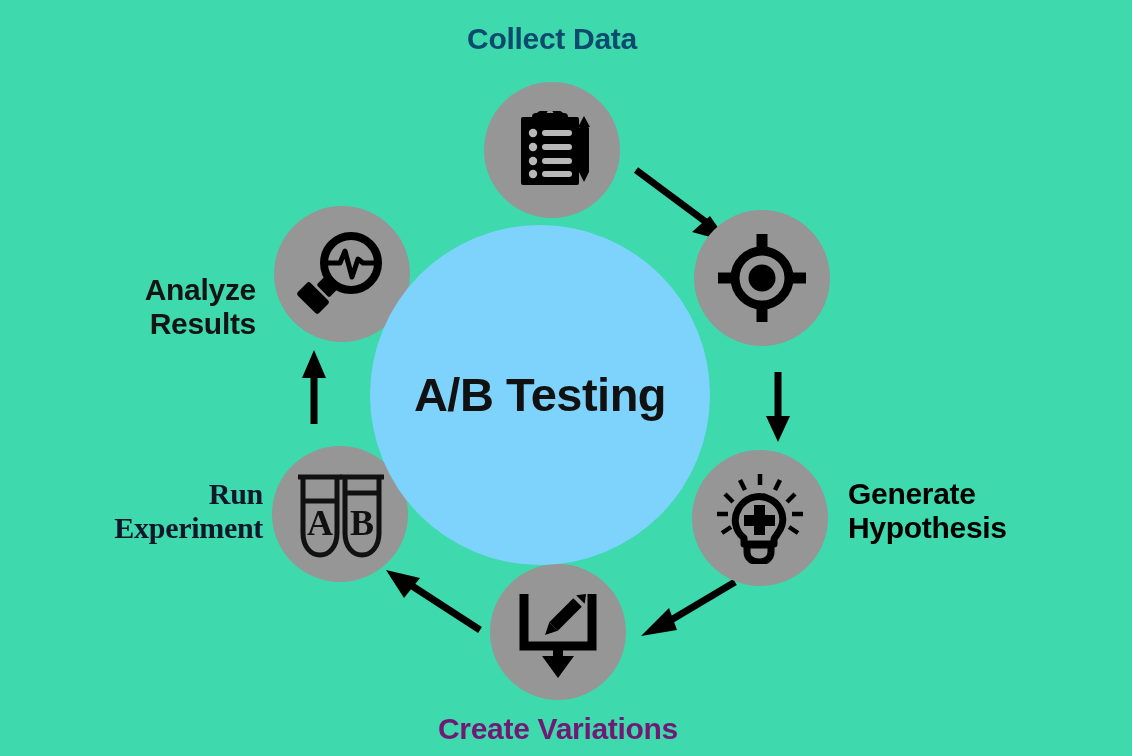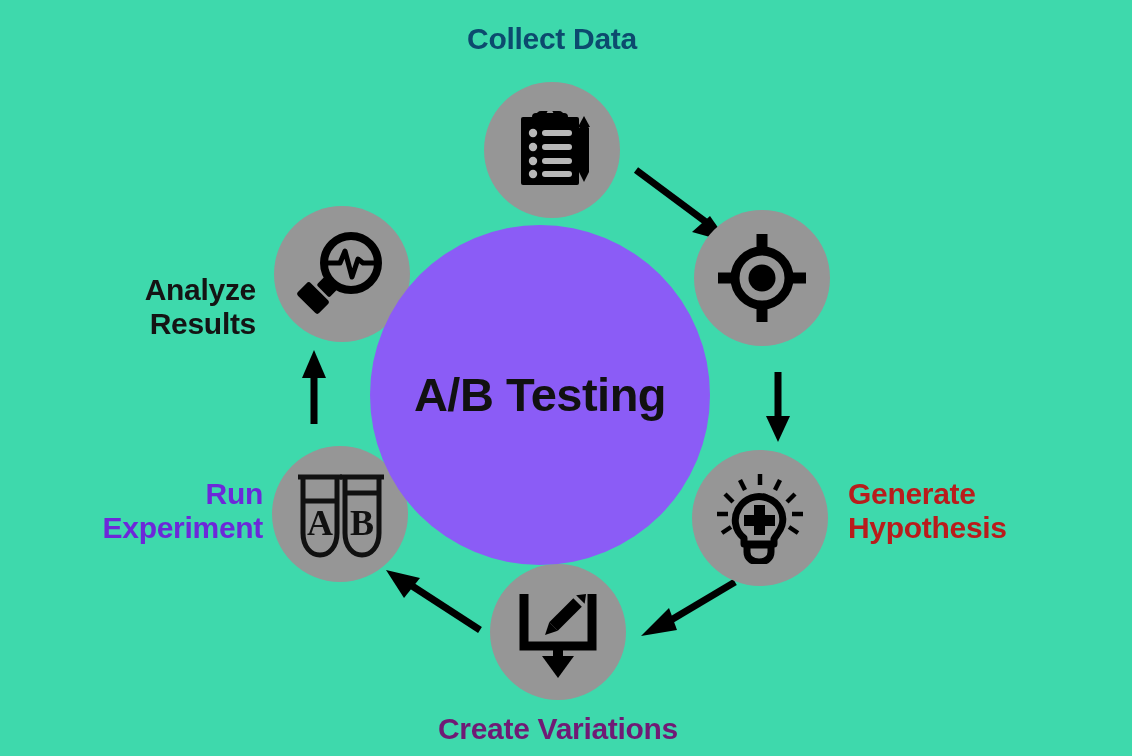--- a/index.html
+++ b/index.html
@@ -189,21 +189,21 @@
 
         <g fill="#000">
           <rect x="40" y="33" width="11" height="30"></rect>
           <rect x="30" y="43" width="31" height="11"></rect>
         </g>
 
         <path d="M33 73 L57 73 L57 80 C57 86 52 90 45 90 C38 90 33 86 33 80 Z" fill="none" stroke="#000" stroke-width="7" stroke-linejoin="round"></path>
       </svg>
     </span>
   </div>
-  <div class="label l" style="left: 848px; top: 477px; width: 270px; color: #b91c1c;">Generate
+  <div class="label l" style="left: 848px; top: 477px; width: 270px; color: #000000;">Generate
 Hypothesis</div>
 
   <div class="node" style="left: 490px; top: 564px; background: rgb(150, 150, 150);">
     <span>
       <svg width="92" height="92" viewBox="0 0 92 92">
 
         <path d="M12 8 L12 60 L80 60 L80 8" fill="none" stroke="#000" stroke-width="9"></path>
 
         <rect x="41" y="60" width="10" height="20" fill="#000"></rect>
         <polygon points="46,92 30,70 62,70" fill="#000"></polygon>
@@ -231,39 +231,39 @@
         <g fill="none" stroke="#111" stroke-width="5">
           <path d="M52 10 L52 66 C52 80 60 88 69 88 C78 88 86 80 86 66 L86 10"></path>
           <line x1="47" y1="10" x2="91" y2="10"></line>
           <line x1="52" y1="26" x2="86" y2="26"></line>
         </g>
         <text x="27" y="68" font-family="'Liberation Serif', serif" font-size="36" font-weight="bold" fill="#111" text-anchor="middle">A</text>
         <text x="69" y="68" font-family="'Liberation Serif', serif" font-size="36" font-weight="bold" fill="#111" text-anchor="middle">B</text>
       </svg>
     </span>
   </div>
-  <div class="label r" style="left: 48px; top: 477px; width: 215px; color: #6d28d9;">Run
+  <div class="label r" style="left: 48px; top: 477px; width: 215px; color: #0f172a; font-family: Liberation Serif, serif;">Run
 Experiment</div>
 
   <div class="node" style="left: 274px; top: 206px; background: rgb(150, 150, 150);">
     <span>
       <svg width="90" height="90" viewBox="0 0 90 90">
 
         <circle cx="54" cy="34" r="27" fill="none" stroke="#000" stroke-width="8"></circle>
 
         <polyline points="31,34 43,34 48,22 55,48 61,30 66,34 78,34" fill="none" stroke="#000" stroke-width="5" stroke-linejoin="round" stroke-linecap="round"></polyline>
 
         <rect x="21" y="52" width="18" height="12" rx="2" fill="#000" transform="rotate(45 30 58)"></rect>
 
         <rect x="1" y="60" width="30" height="18" rx="3" fill="#000" transform="rotate(45 16 69)"></rect>
       </svg>
     </span>
   </div>
   <div class="label r" style="left: 56px; top: 231px; width: 200px; color: rgb(20, 20, 20); margin-top: 42px;">Analyze
 Results</div>
 
-  <div class="hub" style="background: #8b5cf6;">
+  <div class="hub" style="background: #7dd3fc;">
     <div class="hub-line hub-line-1">A/B Testing</div>
   </div>
 
   <div class="arrow" style="left:0; top:0; width:0; height:0;"></div>
 
 </div>
 
 </body></html>

